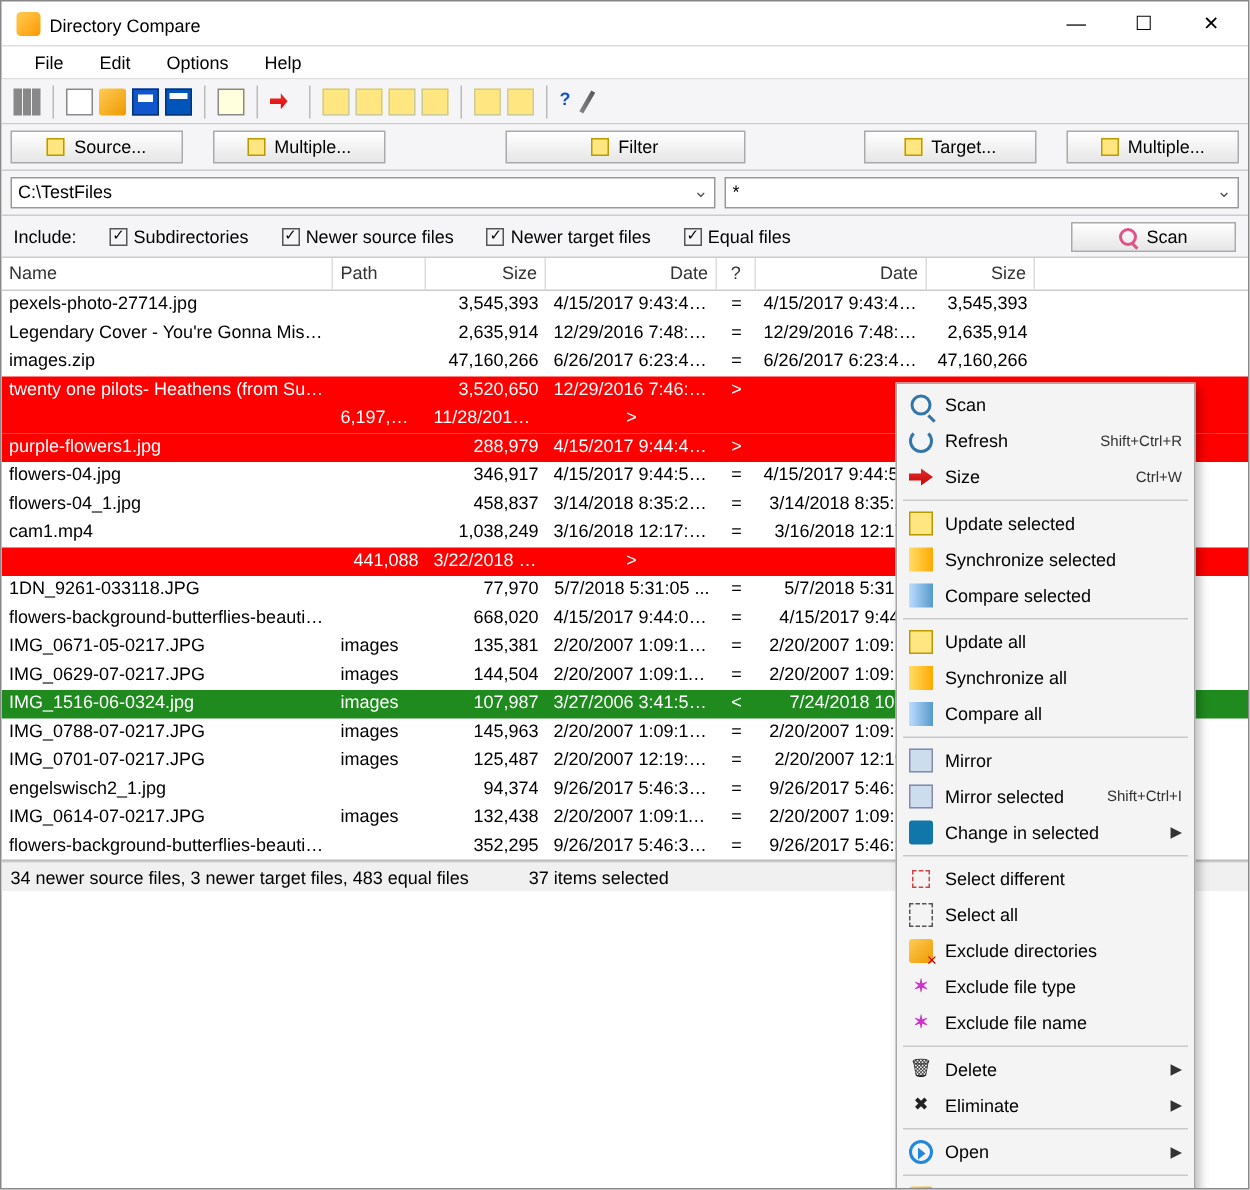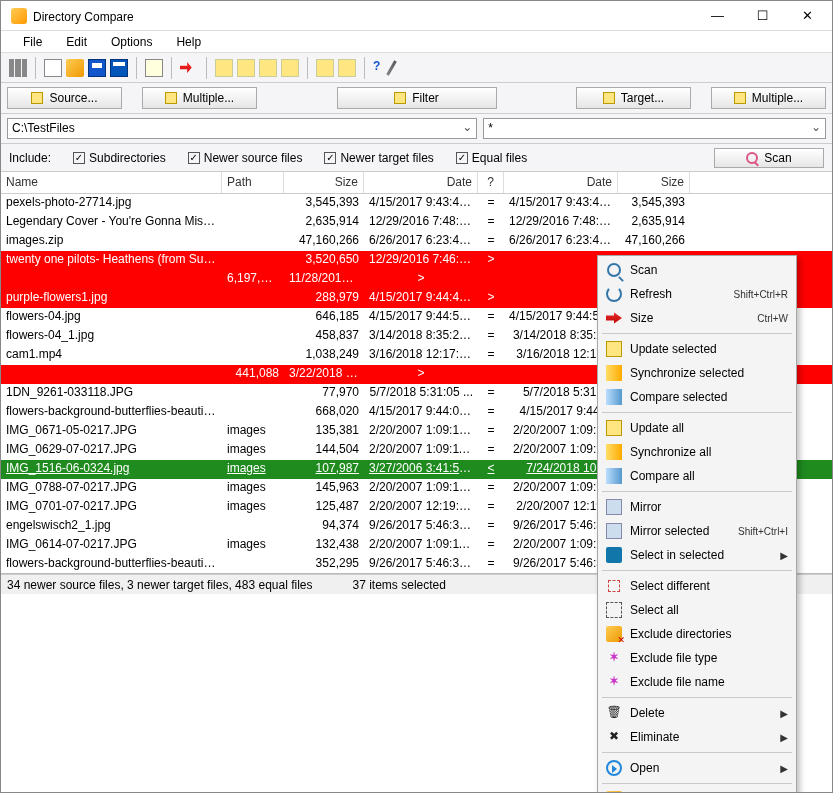--- a/index.html
+++ b/index.html
@@ -35,21 +35,21 @@
   .optbar .chk{ width:12px;height:12px;border:1px solid #555;display:inline-flex;align-items:center;justify-content:center;font-size:10px;line-height:10px;}
   .optbar .scanbtn{ margin-left:auto; border:1px solid #aaa; background:linear-gradient(#fff,#e6e6e6); width:110px; height:20px; display:flex;align-items:center;justify-content:center;gap:6px;}
   .grid { position:relative; height:402px; overflow:hidden; border-bottom:1px solid #bbb;}
   .grid-header, .row { display:grid; grid-template-columns: 221px 62px 80px 114px 26px 114px 72px; }
   .grid-header { height:22px; background:#fff; border-bottom:1px solid #ccc;}
   .grid-header > div { border-right:1px solid #ddd; padding:3px 5px; color:#333; font-size:12px; white-space:nowrap; overflow:hidden;}
   .r { text-align:right;}
   .row { height:19px; }
   .row > div { padding:1px 5px; white-space:nowrap; overflow:hidden; text-overflow:ellipsis; font-size:12px;}
   .row.red   { background:#fe0000; color:#fff;}
-  .row.green { background:#1f8b1f; color:#fff;text-decoration:underline;}
+  .row.green { background:#1f8b1f; color:#fff;}
   .status { height:20px; background:#f0f0f0; border-top:1px solid #ccc; display:flex; align-items:center; padding:0 6px; gap:40px;}
   
   .ctx { position:absolute; left:596px; top:254px; width:200px; background:#f4f4f4; border:1px solid #a7a7a7; box-shadow:3px 3px 6px rgba(0,0,0,.25); padding:2px 2px;}
   .ctx .item{display:flex;align-items:center;height:24px;padding:0 6px;gap:8px;}
   .ctx .mi-icon{width:16px;height:16px;display:inline-block;flex:0 0 16px;}
   .ctx .label{flex:1;}
   .ctx .short{color:#333;font-size:10px;}
   .ctx .arrow{font-size:10px;color:#333;}
   .ctx hr{border:none;border-top:1px solid #c9c9c9;margin:3px 2px;}
   .mi-scan{position:relative;}
@@ -238,21 +238,21 @@
         <div></div>
         <div class="r">288,979</div>
         <div class="r">4/15/2017 9:44:44 ...</div>
         <div style="text-align:center">&gt;</div>
         <div class="r"></div>
         <div class="r"></div>
       </div>
       <div class="row ">
         <div>flowers-04.jpg</div>
         <div></div>
-        <div class="r">646,185</div>
+        <div class="r">346,917</div>
         <div class="r">4/15/2017 9:44:59 ...</div>
         <div style="text-align:center">=</div>
         <div class="r">4/15/2017 9:44:59 ...</div>
         <div class="r"></div>
       </div>
       <div class="row ">
         <div>flowers-04_1.jpg</div>
         <div></div>
         <div class="r">458,837</div>
         <div class="r">3/14/2018 8:35:26 ...</div>
@@ -421,21 +421,21 @@
       <span class="mi-icon mi-mirror"></span>
       <span class="label">Mirror</span>
     </div>
     <div class="item">
       <span class="mi-icon mi-mirror"></span>
       <span class="label">Mirror selected</span>
       <span class="short">Shift+Ctrl+I</span>
     </div>
     <div class="item">
       <span class="mi-icon mi-change"></span>
-      <span class="label">Select in selected</span>
+      <span class="label">Change in selected</span>
       <span class="arrow">▶</span>
     </div>
     <hr>
     <div class="item">
       <span class="mi-icon mi-seldf"></span>
       <span class="label">Select different</span>
     </div>
     <div class="item">
       <span class="mi-icon mi-selall"></span>
       <span class="label">Select all</span>

